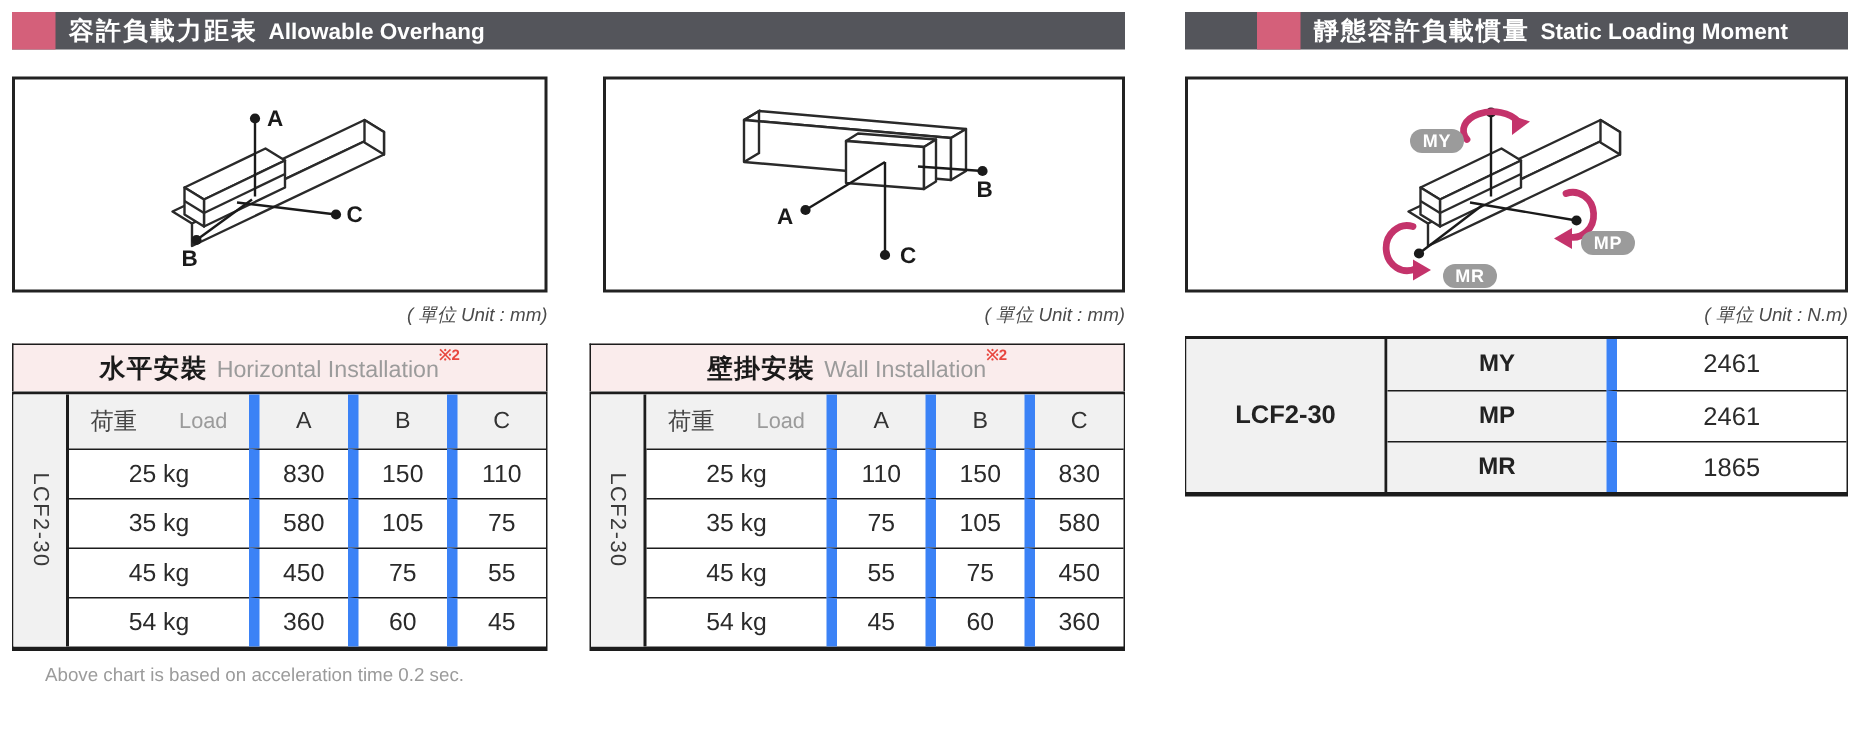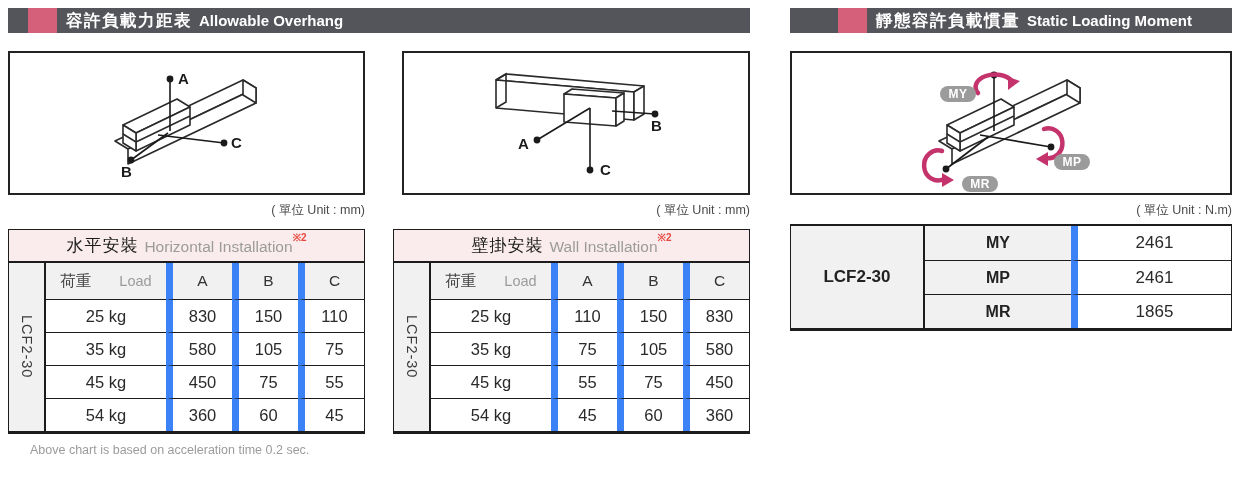--- a/index.html
+++ b/index.html
@@ -20,26 +20,26 @@
   .face { fill:#ffffff; stroke:#2a2a2a; stroke-width:1.6; stroke-linejoin:round; }
   .axis { stroke:#1a1a1a; stroke-width:1.6; fill:none; }
   .dot { fill:#1a1a1a; }
   .ptlbl { font:bold 15px "Liberation Sans", sans-serif; fill:#1a1a1a; }
   .moment-arc { stroke:#c4336b; stroke-width:4.5; fill:none; stroke-linecap:round; }
   .moment-head { fill:#c4336b; }
   .badge { fill:#9b9b9b; }
   .badge-t { font:bold 12px "Liberation Sans", sans-serif; fill:#ffffff; letter-spacing:0.5px; text-anchor:middle; }
 
   
-  .unit { font-size:12.5px; color:#4a4a4a; text-align:right; white-space:nowrap; }
+  .unit { font-size:12.5px; color:#4a4a4a; text-align:right; white-space:nowrap;font-style:italic; }
 
   
   .ao-title { height:32px; background:#faecec; border:1px solid #1c1c1c; border-bottom:none;
               display:flex; align-items:center; justify-content:center; gap:6px; white-space:nowrap; }
-  .t-zh { font-weight:normal; font-size:17px; color:#1a1a1a; letter-spacing:1px; }
+  .t-zh { font-weight:bold; font-size:17px; color:#1a1a1a; letter-spacing:1px; }
   .t-en { font-size:15.5px; color:#9b9b9b; }
   .t-ref { color:#e8473f; font-size:10px; font-weight:bold; vertical-align:super; position:relative; top:-5px; }
 
   .tbl { display:grid; background:#fff; border:1px solid #1c1c1c; border-top:2px solid #1c1c1c; border-bottom:3px solid #1c1c1c; }
   .ao-grid { grid-template-columns:37px 120px 66px 66px 66px; grid-template-rows:36px repeat(4, 33px); }
   .cell { display:flex; align-items:center; justify-content:center; border-left:7px solid #3b82f6; border-top:1px solid #1c1c1c;
           font-size:16.5px; color:#2a2a2a; white-space:nowrap; }
   .h { border-top:none; background:#f1f1f1; font-size:15.5px; color:#333; }
   .c2 { border-left:none; }
   .ld .zh { color:#444; font-size:15.5px; margin-right:5px; }
@@ -55,21 +55,21 @@
   .mo-name { background:#f1f1f1; font-weight:bold; font-size:16px; color:#222; }
   .mo-val { font-size:17px; }
 
   
   .fn-red { color:#e8473f; font-size:12.5px; line-height:16px; white-space:nowrap; }
   .fn-gray { color:#9b9b9b; font-size:12.5px; line-height:15.5px; margin-left:28px; white-space:nowrap; }
 </style>
 </head>
 <body>
 
-<div class="abs sec-header" style="left:8px; top:8px; width:742px;padding-left:20px;">
+<div class="abs sec-header" style="left:8px; top:8px; width:742px;">
   <div class="accent"></div>
   <div class="sh-text">
     <span class="sh-zh">容許負載力距表</span>
     <span class="sh-en">Allowable Overhang</span>
   </div>
 </div>
 
 <div class="abs sec-header" style="left:790px; top:8px; width:442px;padding-left:48px;">
   <div class="accent"></div>
   <div class="sh-text">

